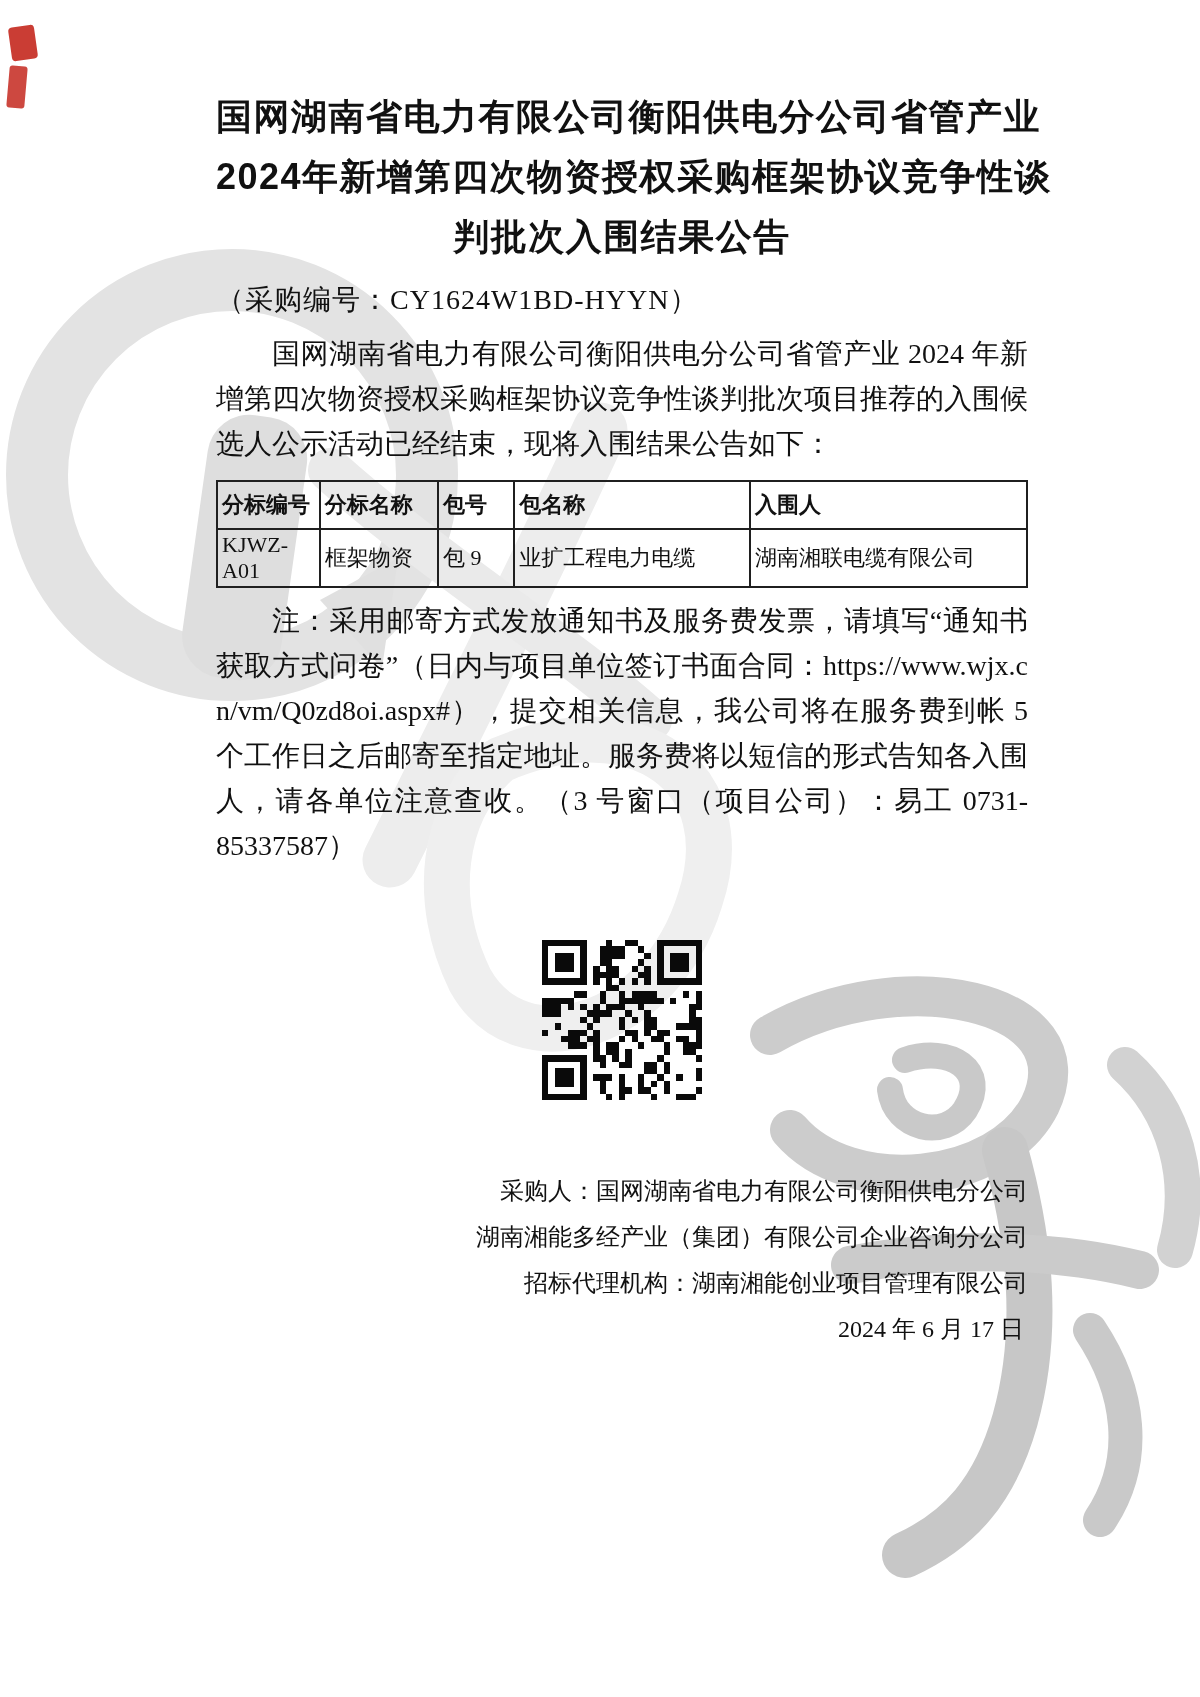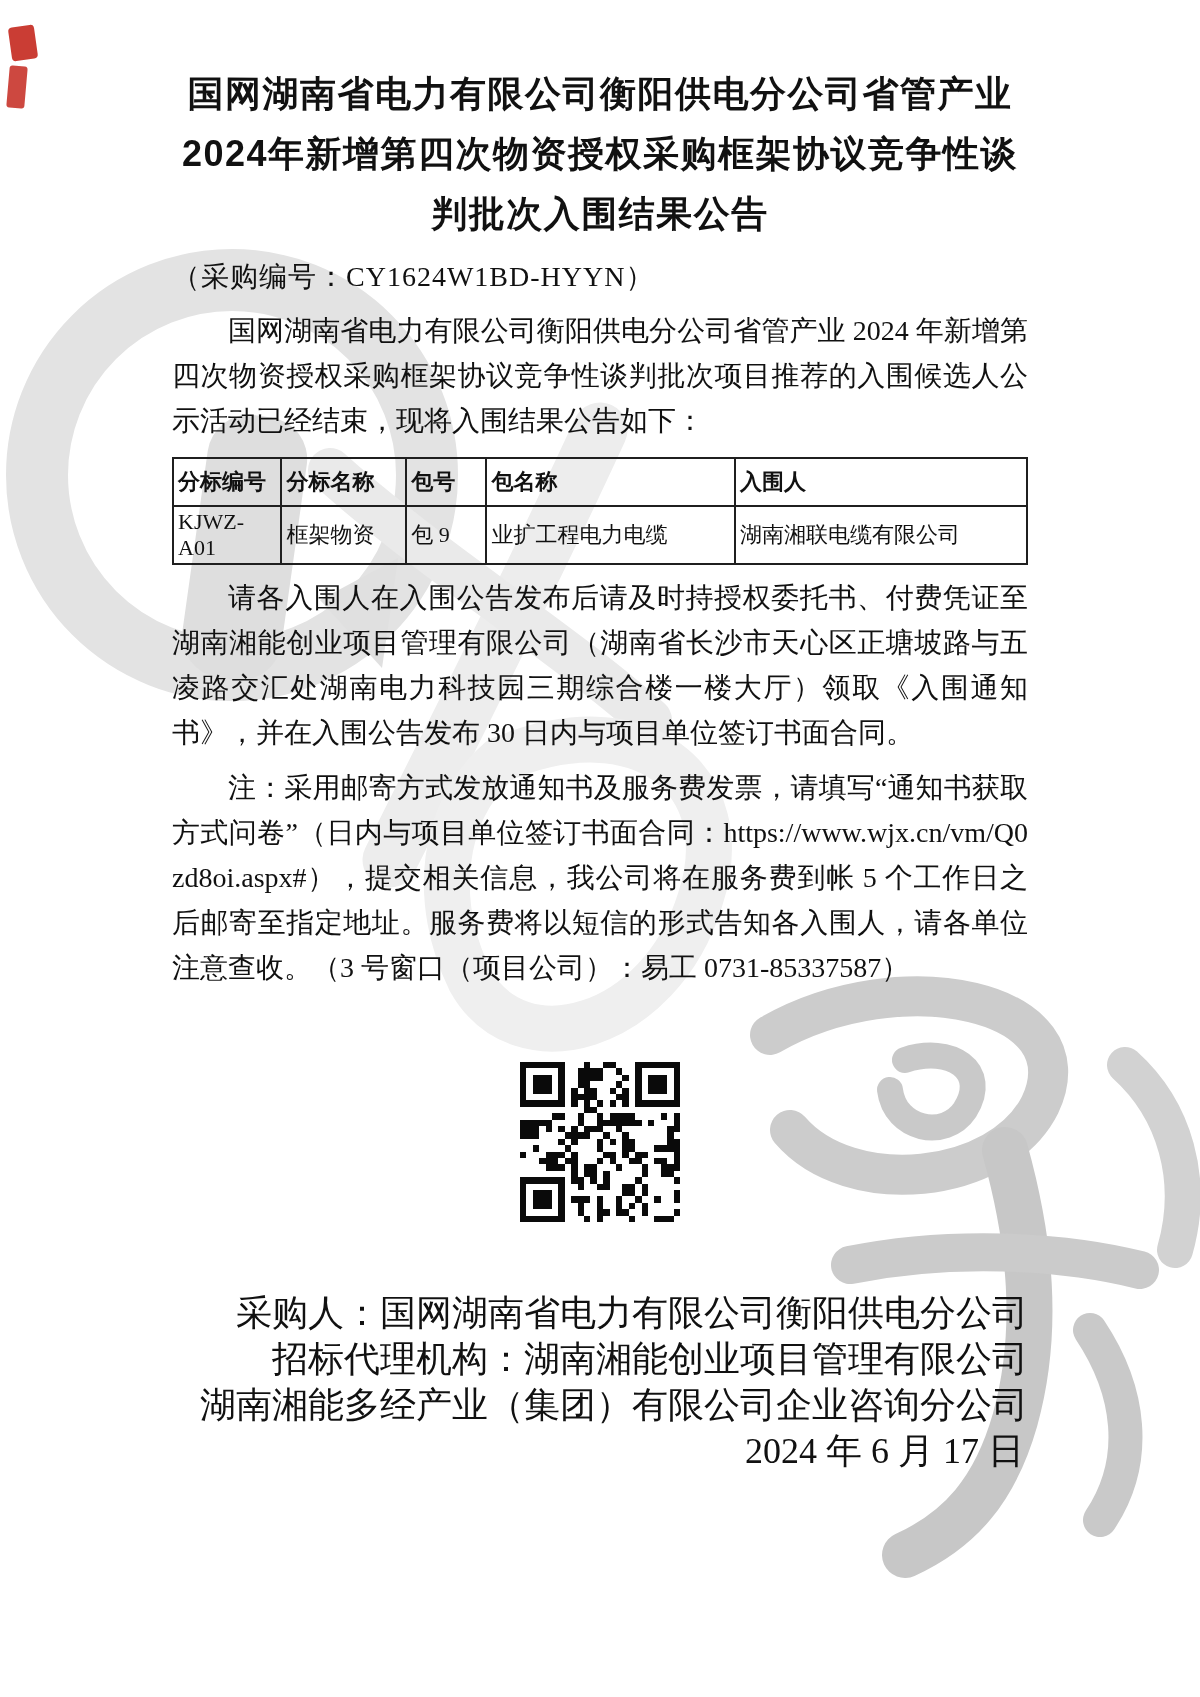--- a/index.html
+++ b/index.html
@@ -11,21 +11,22 @@
     overflow:hidden;
     font-family:"Liberation Serif","DejaVu Serif",serif;
     color:#111;
   }
   .watermark-layer{position:absolute;inset:0;z-index:0;}
   .corner-seal{position:absolute;background:#c4281e;z-index:0;}
   .seal-a{left:10px;top:26px;width:26px;height:34px;border-radius:4px;transform:rotate(-8deg);opacity:.9;}
   .seal-b{left:8px;top:66px;width:18px;height:42px;border-radius:3px;transform:rotate(5deg);opacity:.85;}
   .content{
     position:relative;z-index:1;
-    padding:64px 172px 0 172px;
+    padding:87px 172px 0 172px;
+    margin-left:44px;
   }
   .title{
     text-align:center;
     font-family:"Liberation Sans","DejaVu Sans",sans-serif;
     font-weight:700;
     font-size:36px;
     line-height:60px;
     letter-spacing:1.5px;
   }
   .title .tline{white-space:nowrap;}
@@ -65,21 +66,21 @@
     text-align:center;
   }
   .qr-box{
     display:inline-block;
     width:160px;height:160px;
   }
   .qr-box svg{display:block;width:160px;height:160px;shape-rendering:crispEdges;}
   .footer{
     margin-top:64px;
     text-align:right;
-    font-size:36px;
+    font-size:24px;
     line-height:46px;
   }
   .footer div{white-space:nowrap;}
   .footer .date-line{padding-right:4px;}
 </style>
 </head>
 <body>
 
 <div class="page">
 
@@ -137,21 +138,20 @@
         <tr>
           <td>KJWZ-A01</td>
           <td>框架物资</td>
           <td>包 9</td>
           <td>业扩工程电力电缆</td>
           <td>湖南湘联电缆有限公司</td>
         </tr>
       </tbody>
     </table>
 
-    <p class="body-par">请各入围人在入围公告发布后请及时持授权委托书、付费凭证至湖南湘能创业项目管理有限公司（湖南省长沙市天心区正塘坡路与五凌路交汇处湖南电力科技园三期综合楼一楼大厅）领取《入围通知书》，并在入围公告发布 30 日内与项目单位签订书面合同。</p>
 
     <p class="body-par"><span>注：采用邮寄方式发放通知书及服务费发票，请填写“通知书获取方式问卷”（日内与项目单位签订书面合同：</span><span class="url-text">https://www.wjx.cn/vm/Q0zd8oi.aspx#</span><span>），提交相关信息，我公司将在服务费到帐 5 个工作日之后邮寄至指定地址。服务费将以短信的形式告知各入围人，请各单位注意查收。（3 号窗口（项目公司）：易工 0731-85337587）</span></p>
 
     <div class="qr-wrap">
       <div class="qr-box" id="qr"><svg viewBox="0 0 25 25" xmlns="http://www.w3.org/2000/svg">
             <g fill="#0a0a0a">
               <rect x="0" y="0" width="1" height="1"></rect>
               <rect x="1" y="0" width="1" height="1"></rect>
               <rect x="2" y="0" width="1" height="1"></rect>
               <rect x="3" y="0" width="1" height="1"></rect>
@@ -430,19 +430,19 @@
               <rect x="17" y="24" width="1" height="1"></rect>
               <rect x="21" y="24" width="1" height="1"></rect>
               <rect x="22" y="24" width="1" height="1"></rect>
               <rect x="23" y="24" width="1" height="1"></rect>
             </g>
           </svg></div>
     </div>
 
     <div class="footer">
       <div>采购人：国网湖南省电力有限公司衡阳供电分公司</div>
+      <div>湖南湘能多经产业（集团）有限公司企业咨询分公司</div>
       <div>招标代理机构：湖南湘能创业项目管理有限公司</div>
-      <div>湖南湘能多经产业（集团）有限公司企业咨询分公司</div>
       <div class="date-line">2024 年 6 月 17 日</div>
     </div>
 
   </div>
 </div>
 
 </body></html>

